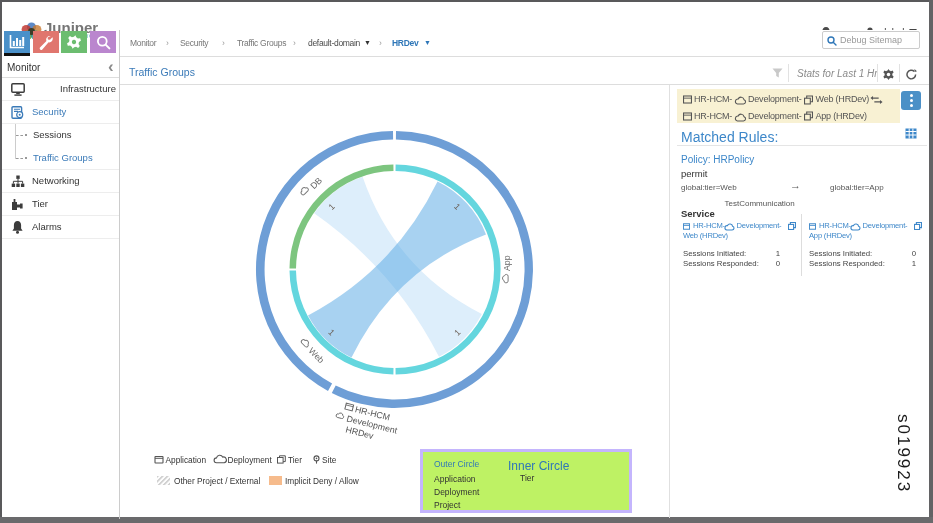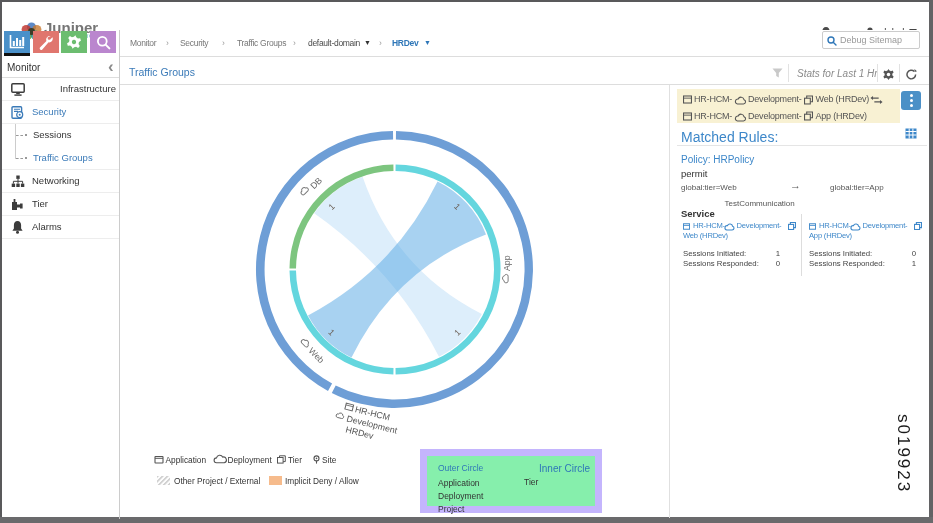--- a/index.html
+++ b/index.html
@@ -350,21 +350,21 @@
         <rect width="3.5" height="3.5" fill="#fdfdfd"></rect>
         <rect width="1.5" height="3.5" fill="#c9c9c9"></rect>
       </pattern>
     </defs>
     <rect x="7" y="23" width="13" height="9" fill="url(#hatch)"></rect>
     <text x="24" y="31" font-size="8.3" fill="#333">Other Project / External</text>
     <rect x="119" y="23" width="13" height="9" fill="#f6bb8c"></rect>
     <text x="135" y="31" font-size="8.3" fill="#333">Implicit Deny / Allow</text>
   </svg>
 
-  <div class="abs" style="left:420px;top:449px;width:182px;height:64px;border:7px solid #c4b5fd;background:#86efac;">
+  <div class="abs" style="left:420px;top:449px;width:212px;height:64px;border:3px solid #c4b5fd;background:#bef264;">
     <div class="abs" style="left:11px;top:7px;font-size:8.5px;color:#2f77b8;">Outer Circle</div>
-    <div class="abs" style="left:112px;top:7px;font-size:10px;color:#2f77b8;">Inner Circle</div>
+    <div class="abs" style="left:85px;top:7px;font-size:12px;color:#2f77b8;">Inner Circle</div>
     <div class="abs" style="left:11px;top:21px;font-size:8.5px;color:#333;line-height:13px;">Application<br>Deployment<br>Project</div>
     <div class="abs" style="left:97px;top:21px;font-size:8.5px;color:#333;">Tier</div>
   </div>
 </div>
 
 <div class="abs" style="left:912.5px;top:414px;font-size:17px;color:#1a1a1a;transform:rotate(90deg);transform-origin:0 0;white-space:nowrap;letter-spacing:2px;">s019923</div>
 
 </body></html>

